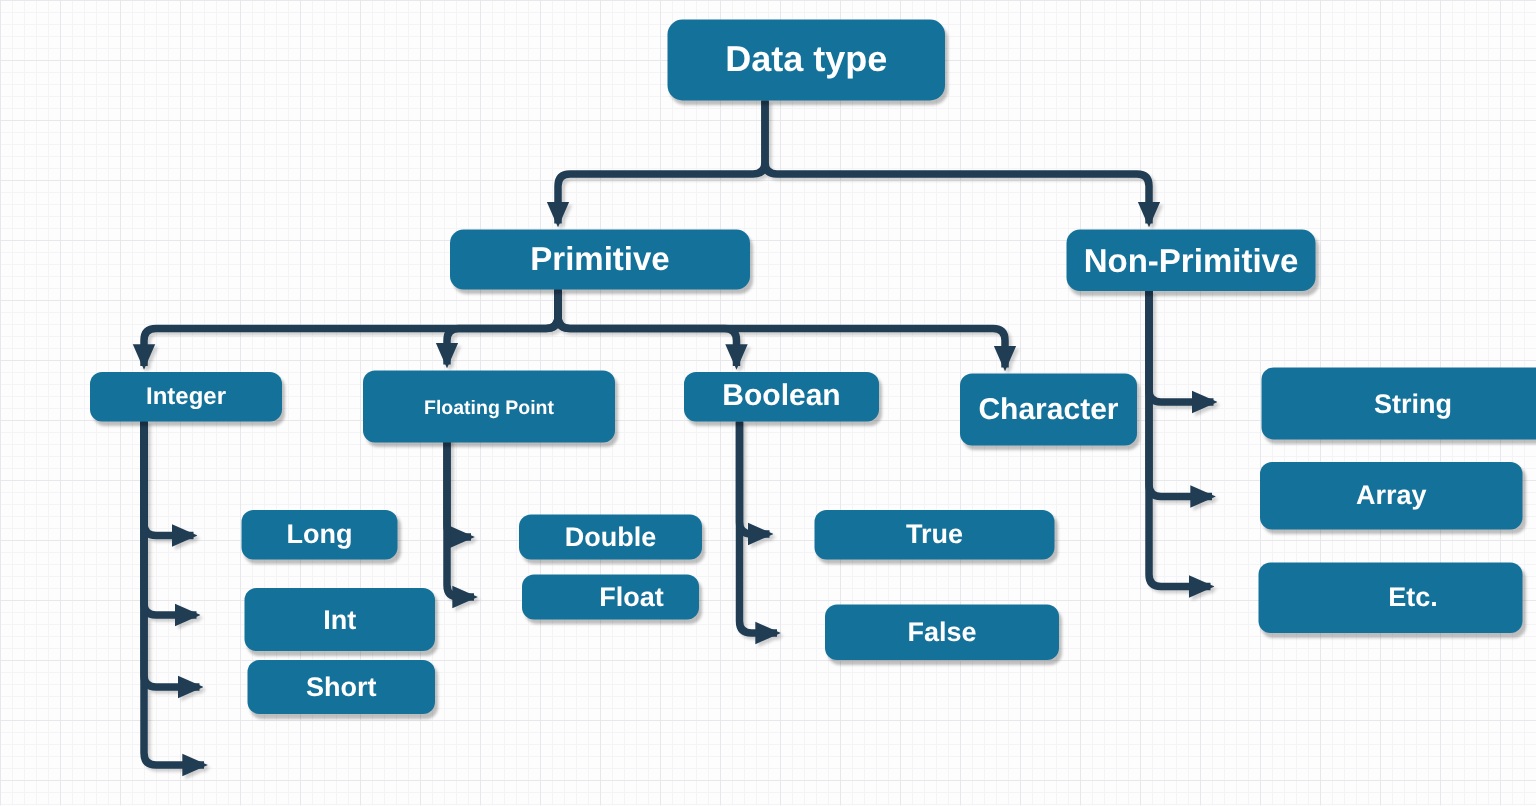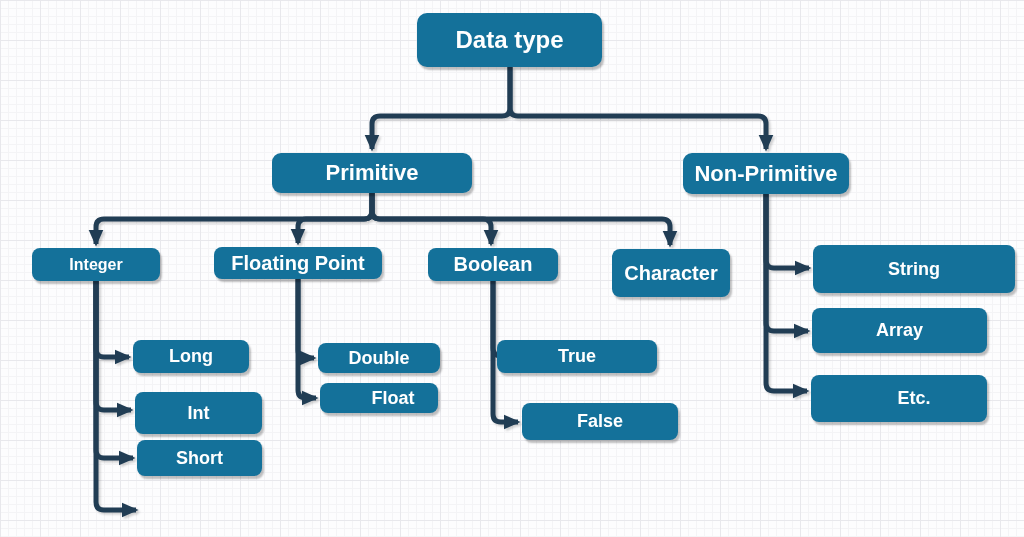--- a/index.html
+++ b/index.html
@@ -49,37 +49,38 @@
     justify-content: center;
     background: var(--node-fill);
     color: var(--node-text);
     font-weight: bold;
     font-size: 18px;
     border-radius: 8px;
     box-shadow: 2px 3px 2px rgba(0,0,0,0.25);
     text-align: center;
     white-space: nowrap;
     user-select: none;
+    margin-left: 28px;
   }
 
   
   .n-data-type      { left: 417px; top: 13px;  width: 185px; height: 54px; font-size: 24px; border-radius: 10px; }
   .n-primitive      { left: 272px; top: 153px; width: 200px; height: 40px; font-size: 22px; border-radius: 9px; }
   .n-non-primitive  { left: 683px; top: 153px; width: 166px; height: 41px; font-size: 22px; border-radius: 9px; }
   .n-integer        { left: 32px;  top: 248px; width: 128px; height: 33px; font-size: 16px; }
-  .n-floating-point { left: 214px; top: 247px; width: 168px; height: 32px; font-size: 20px; }
+  .n-floating-point { left: 214px; top: 247px; width: 168px; height: 48px; font-size: 13px; }
   .n-boolean        { left: 428px; top: 248px; width: 130px; height: 33px; font-size: 20px; }
   .n-character      { left: 612px; top: 249px; width: 118px; height: 48px; font-size: 20px; }
-  .n-long           { left: 133px; top: 340px; width: 116px; height: 33px; }
+  .n-long           { left: 133px; top: 340px; width: 104px; height: 33px; }
   .n-int            { left: 135px; top: 392px; width: 127px; height: 42px; }
   .n-short          { left: 137px; top: 440px; width: 125px; height: 36px; }
   .n-byte           { left: 140px; top: 493px; width: 121px; height: 35px; }
   .n-double         { left: 318px; top: 343px; width: 122px; height: 30px; }
   .n-float          { left: 320px; top: 383px; width: 118px; height: 30px; padding-left: 28px; }
-  .n-true           { left: 497px; top: 340px; width: 160px; height: 33px; }
+  .n-true           { left: 515px; top: 340px; width: 160px; height: 33px; }
   .n-false          { left: 522px; top: 403px; width: 156px; height: 37px; }
   .n-string         { left: 813px; top: 245px; width: 202px; height: 48px; }
   .n-array          { left: 812px; top: 308px; width: 175px; height: 45px; }
   .n-etc            { left: 811px; top: 375px; width: 176px; height: 47px; padding-left: 30px; }
 </style>
 </head>
 <body>
 
 <div id="canvas">
 

